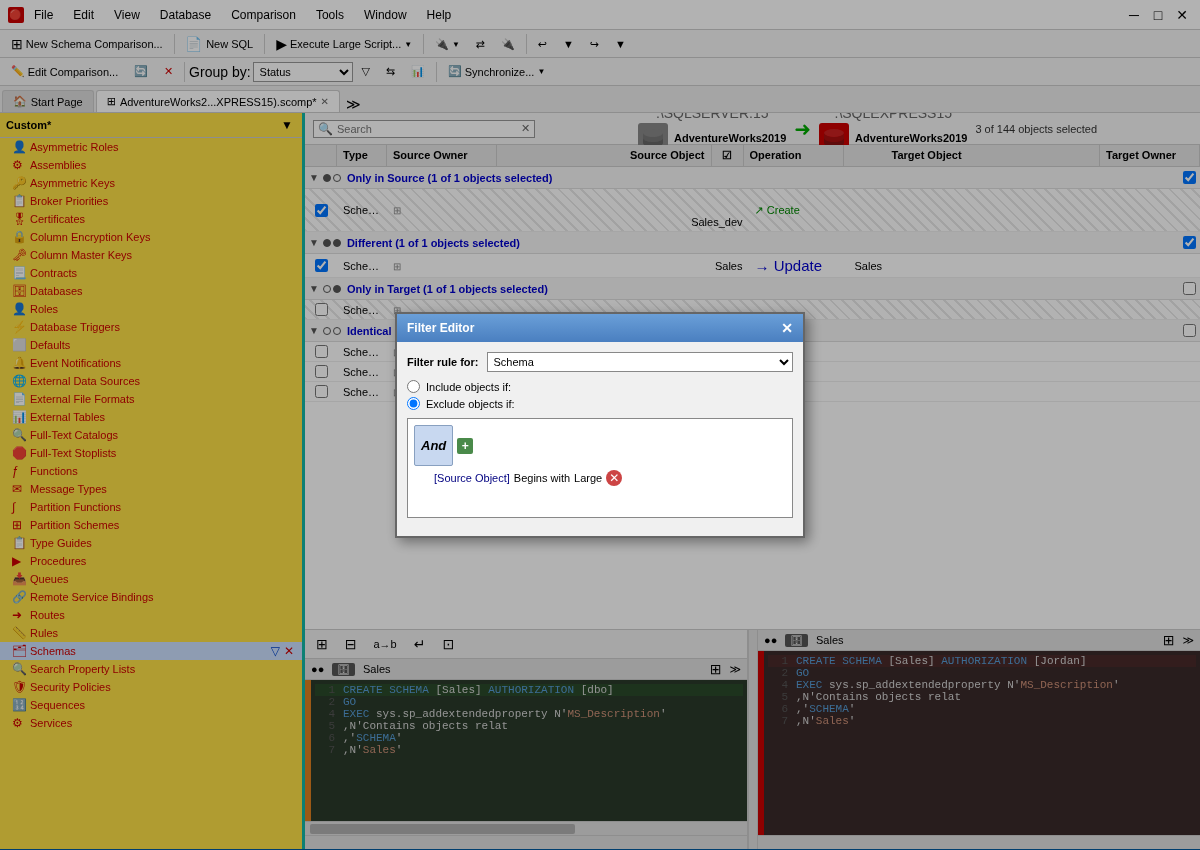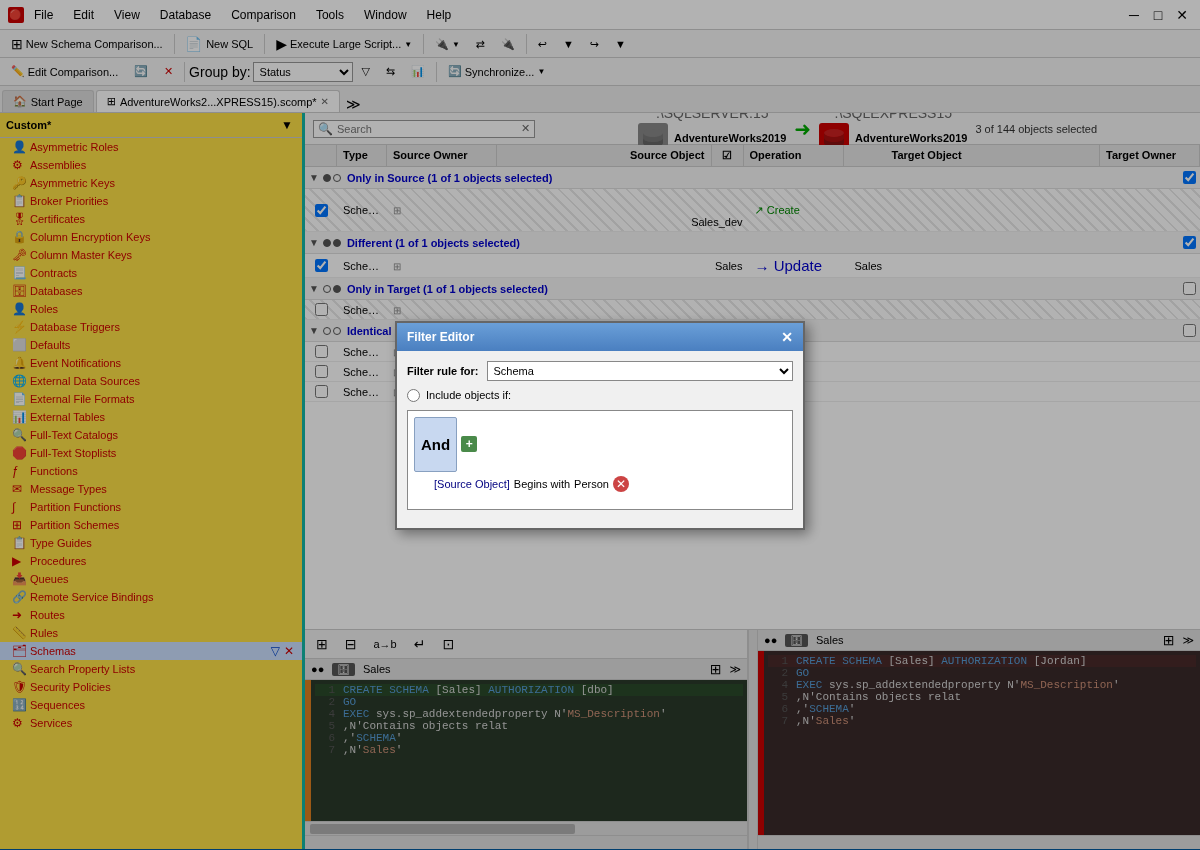--- a/index.html
+++ b/index.html
@@ -106,21 +106,21 @@
     .modal-titlebar { background: linear-gradient(to bottom, #6a9fd8, #4a7fc0); color: #fff; padding: 6px 10px; display: flex; align-items: center; font-size: 12px; font-weight: bold; }
     .modal-close { margin-left: auto; cursor: pointer; font-size: 14px; background: none; border: none; color: #fff; font-weight: bold; }
     .modal-body { padding: 10px; }
     .filter-row { display: flex; align-items: center; gap: 8px; margin-bottom: 8px; }
     .filter-label { font-size: 11px; font-weight: bold; white-space: nowrap; }
     .filter-dropdown { flex: 1; border: 1px solid #888; font-size: 11px; padding: 2px; background: #fff; }
     .filter-radio-group { display: flex; flex-direction: column; gap: 4px; margin-bottom: 8px; }
     .filter-radio-item { display: flex; align-items: center; gap: 6px; font-size: 11px; }
     .filter-conditions { border: 1px solid #888; background: #fff; min-height: 100px; padding: 6px; margin-bottom: 8px; }
     .condition-and { display: flex; align-items: center; gap: 4px; margin-bottom: 4px; }
-    .condition-and-label { background: #c8d8f0; border: 1px solid #88a0c0; padding: 18px 6px; font-size: 15px; font-weight: bold; border-radius: 2px; }
+    .condition-and-label { background: #c8d8f0; border: 1px solid #88a0c0; padding: 12px 6px; font-size: 13px; font-weight: bold; border-radius: 2px; font-style: italic; }
     .plus-btn { width: 16px; height: 16px; background: #4a8a4a; color: #fff; border: none; border-radius: 2px; cursor: pointer; font-size: 12px; display: flex; align-items: center; justify-content: center; font-weight: bold; }
     .condition-item { display: flex; align-items: center; gap: 4px; margin-left: 20px; font-size: 11px; }
     .condition-field { color: #000080; }
     .condition-op { color: #000; }
     .condition-val { color: #000; }
     .remove-btn { width: 16px; height: 16px; background: #cc4444; color: #fff; border: none; border-radius: 50%; cursor: pointer; font-size: 12px; display: flex; align-items: center; justify-content: center; }
     .modal-footer { display: flex; justify-content: flex-end; gap: 6px; padding: 6px 10px; border-top: 1px solid #ccc; }
     .modal-btn { padding: 4px 20px; border: 1px solid #888; background: #e8e8e8; cursor: pointer; font-size: 11px; border-radius: 2px; }
     .modal-btn.primary { background: #4a7fc0; color: #fff; border-color: #2a5fa0; }
 
@@ -661,28 +661,32 @@
         <span class="filter-label">Filter rule for:</span>
         <select class="filter-dropdown">
           <option>Schema</option>
         </select>
       </div>
       <div class="filter-radio-group">
         <div class="filter-radio-item">
           <input type="radio" name="filter-opt" style="">
           <label>Include objects if:</label>
         </div>
+        <div class="filter-radio-item">
+          <input type="radio" name="filter-opt" checked="" style="">
+          <label>Exclude objects if:</label>
+        </div>
       </div>
       <div class="filter-conditions">
         <div class="condition-and">
           <span class="condition-and-label">And</span>
           <button class="plus-btn">+</button>
         </div>
         <div class="condition-item">
           <span class="condition-field">[Source Object]</span>
           <span class="condition-op">Begins with</span>
-          <span class="condition-val">Person</span>
+          <span class="condition-val">Large</span>
           <button class="remove-btn">✕</button>
         </div>
       </div>
     </div>
   </div>
 </div>
 
 </body></html>

